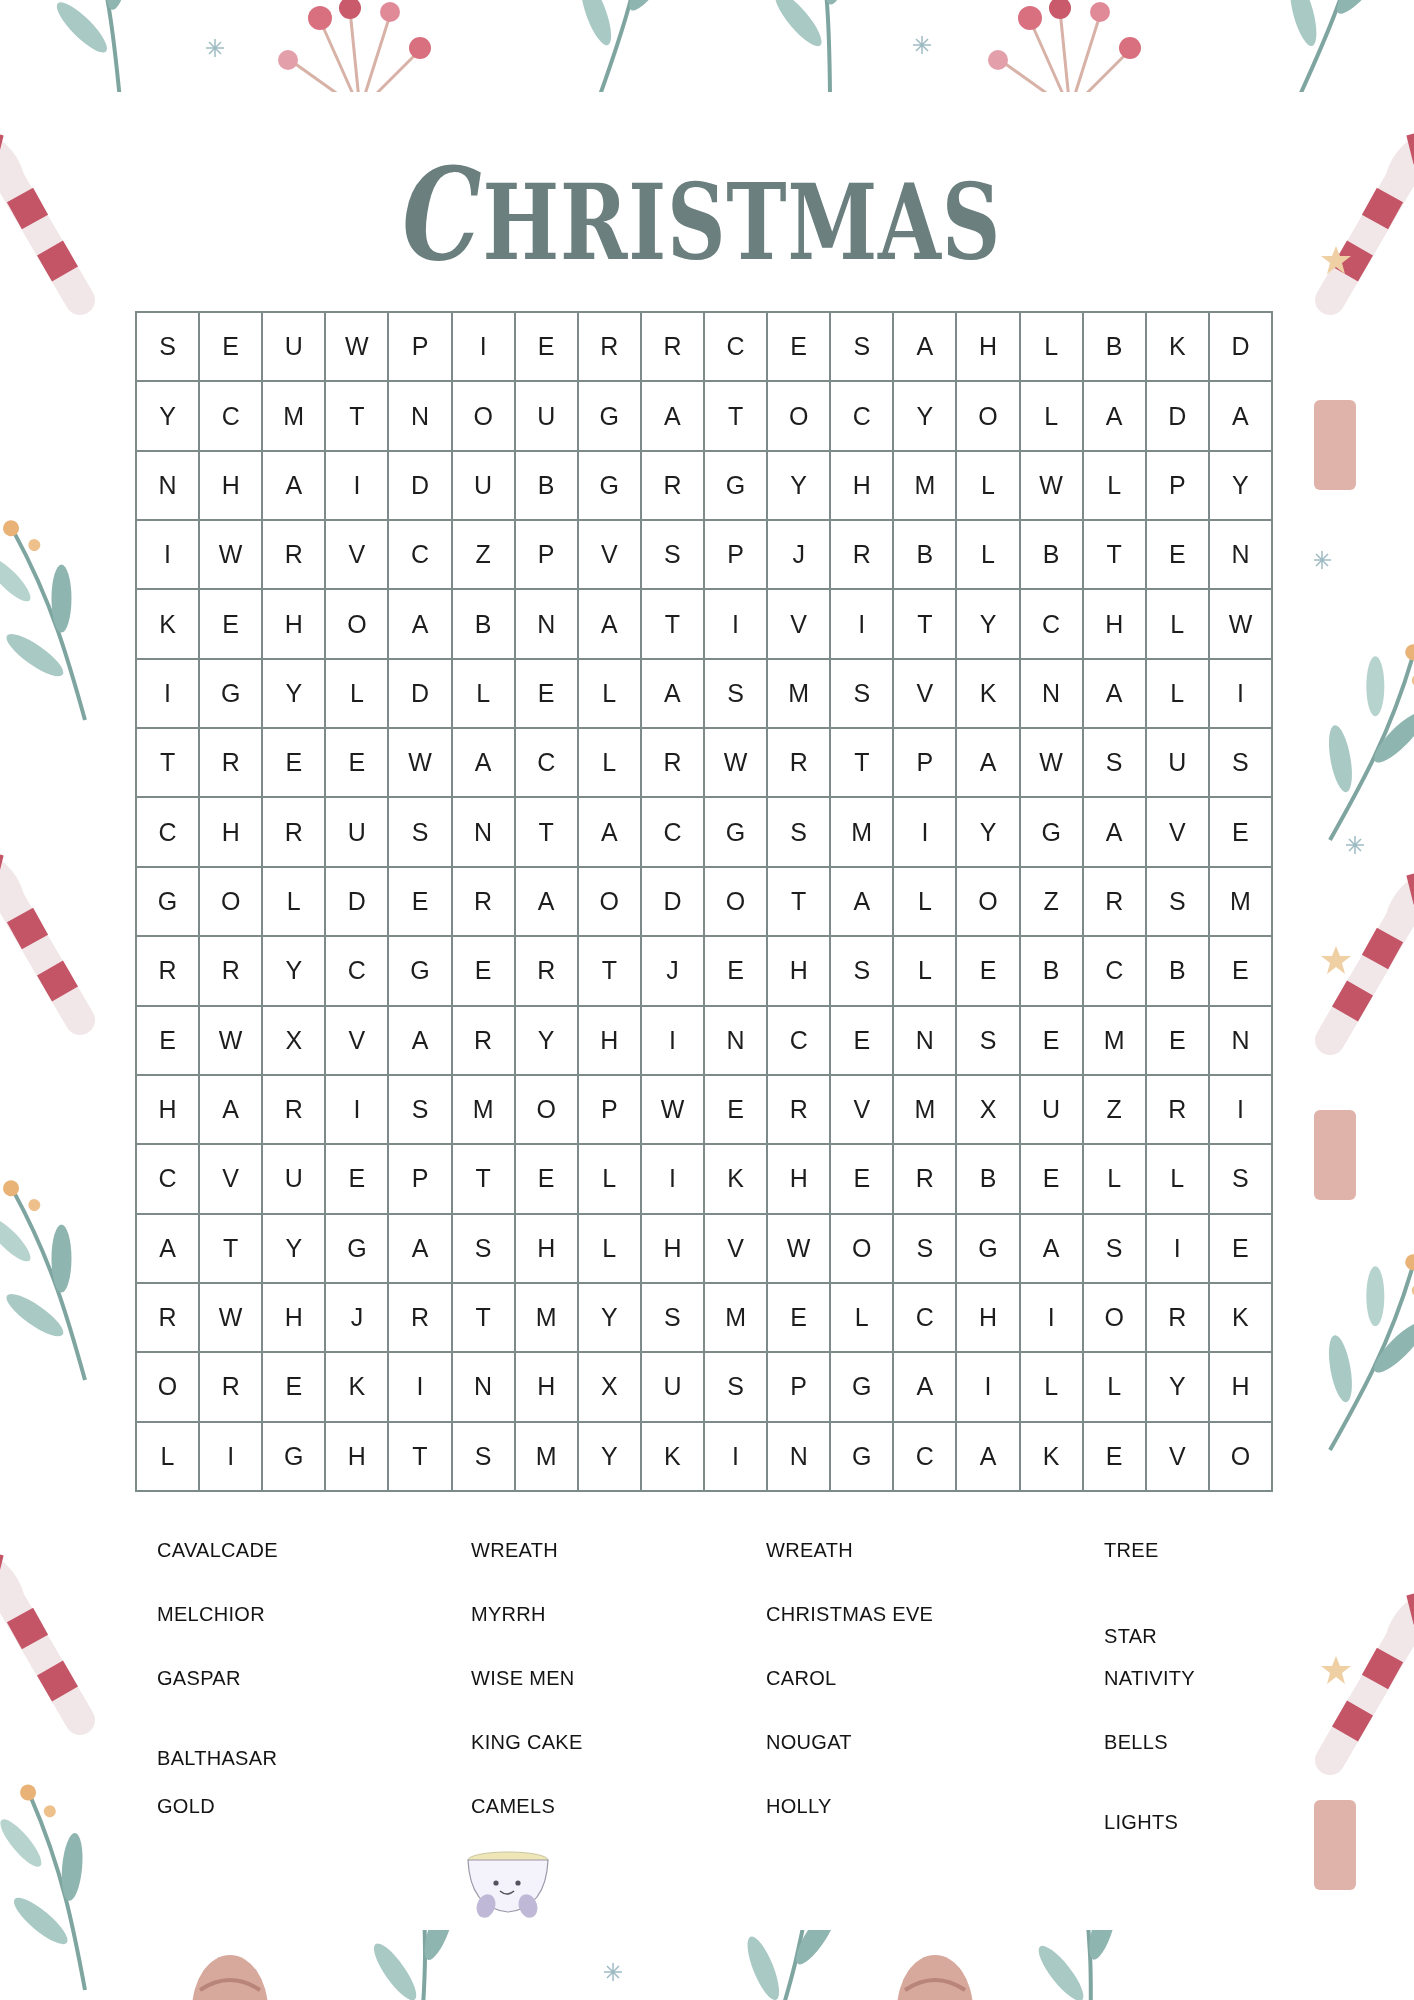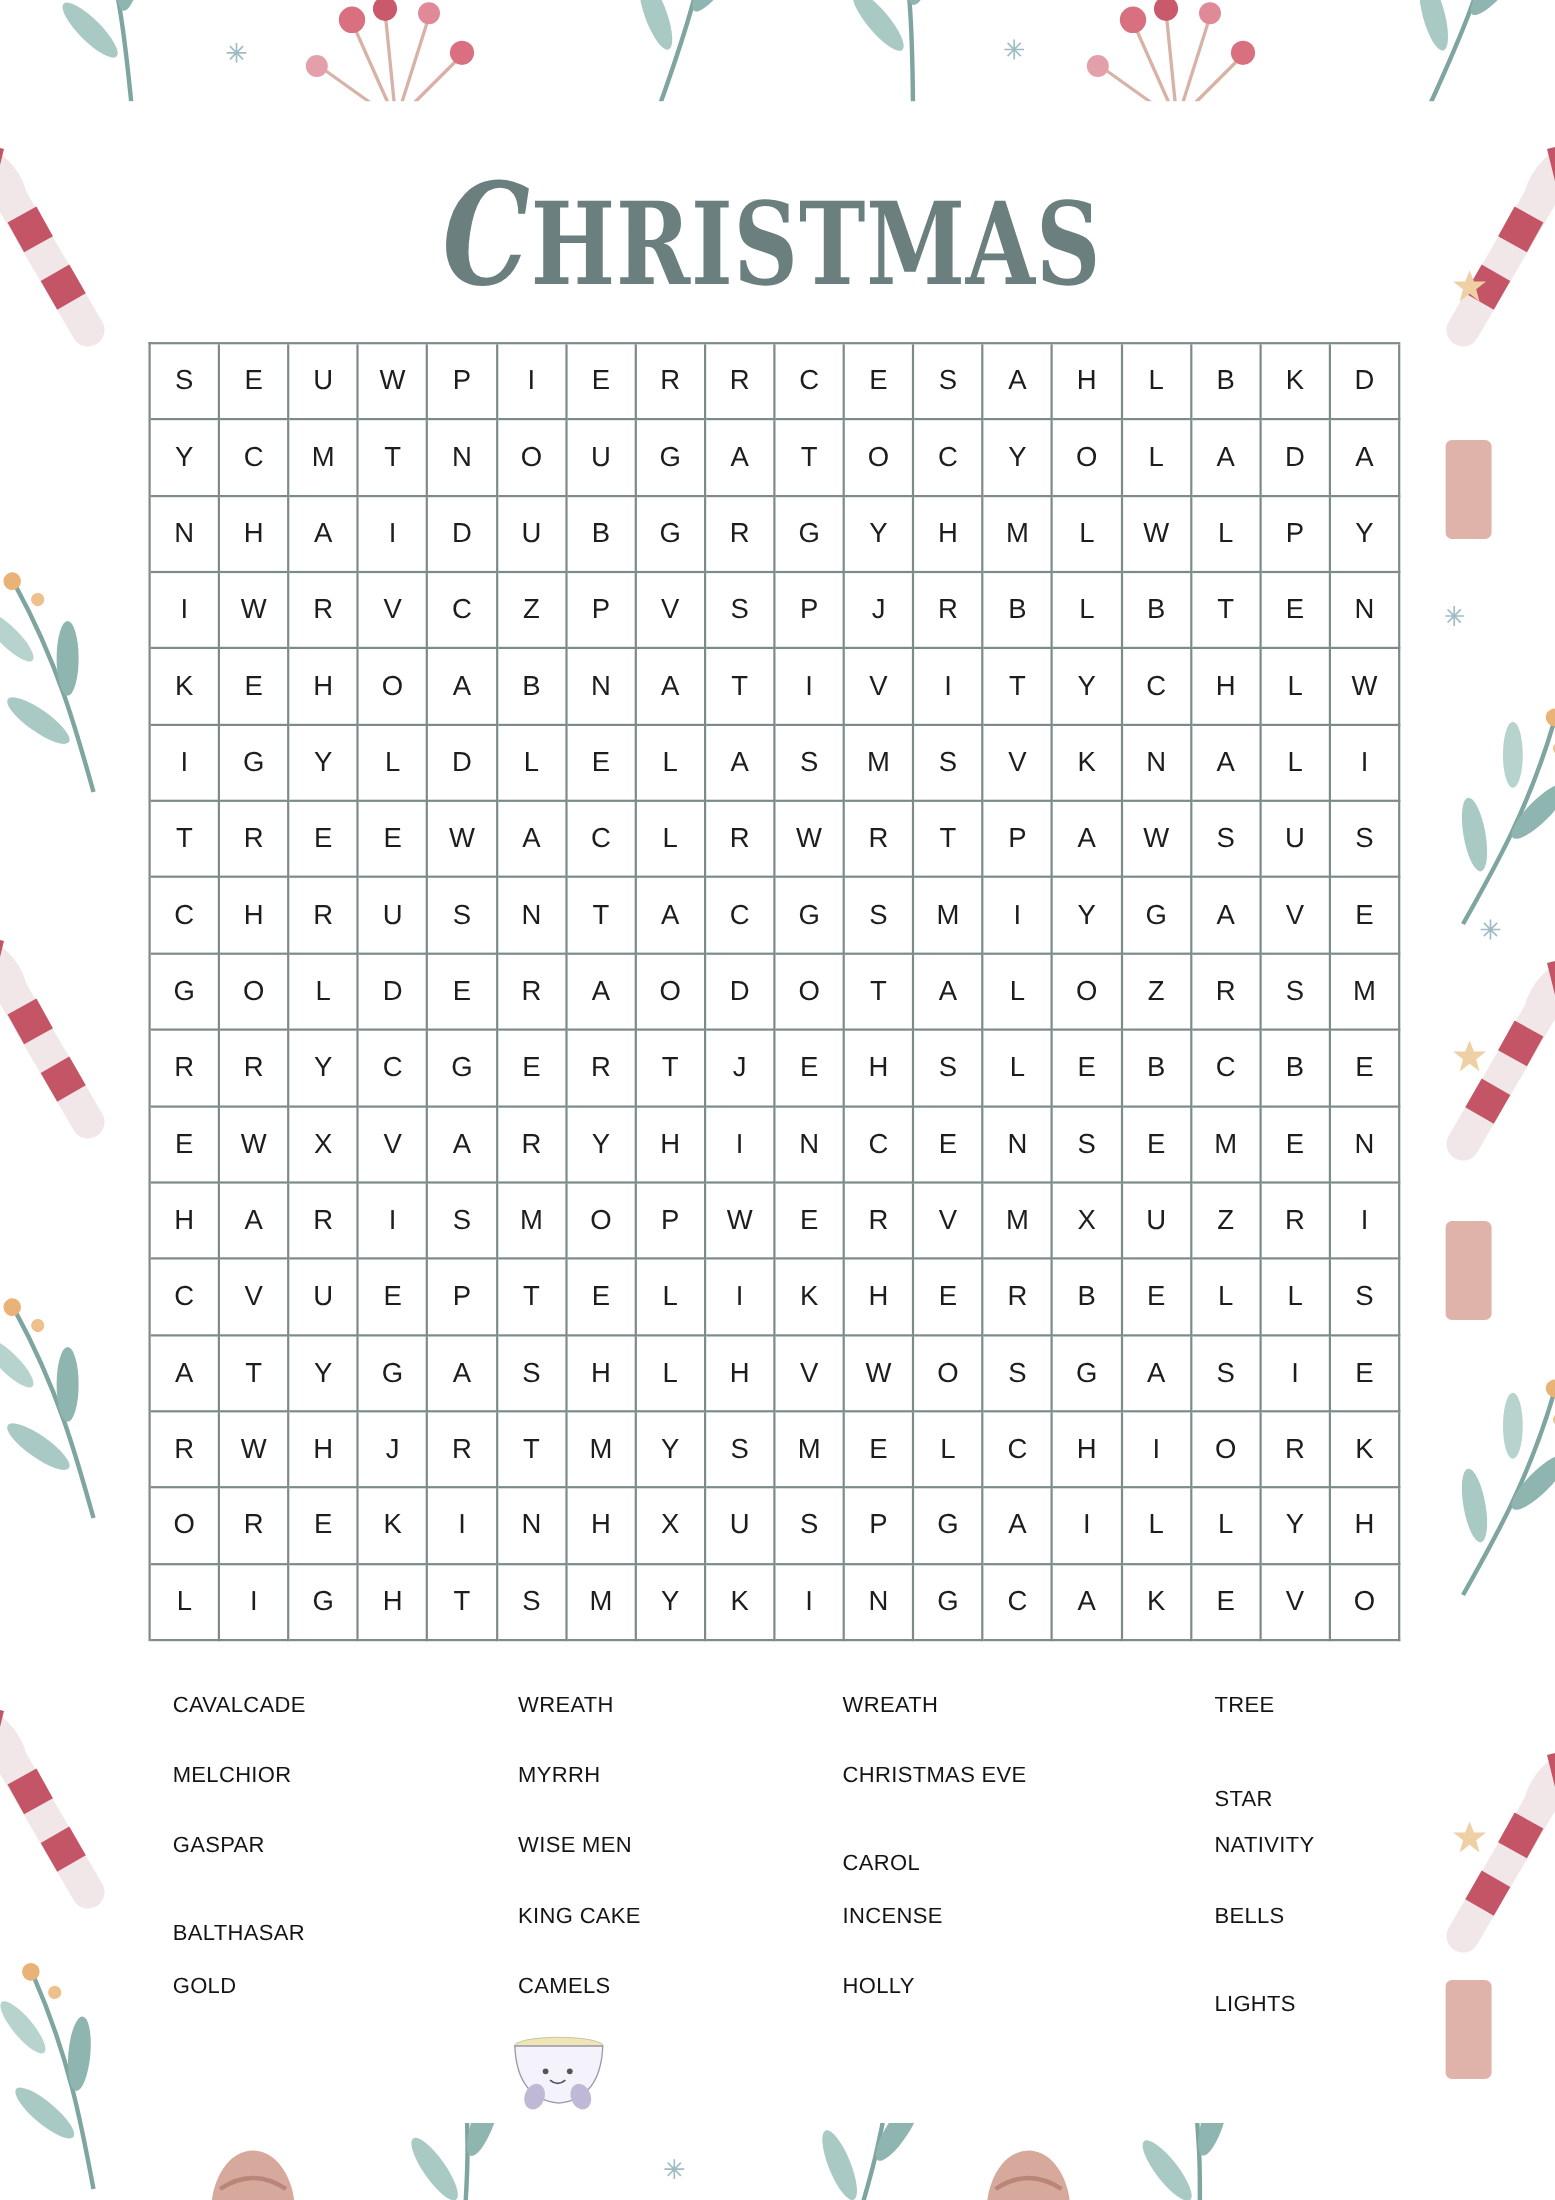--- a/index.html
+++ b/index.html
@@ -451,22 +451,22 @@
     <span class="word" style="left: 157px; top: 128px;">GASPAR</span>
     <span class="word" style="left: 157px; top: 208px;">BALTHASAR</span>
     <span class="word" style="left: 157px; top: 256px;">GOLD</span>
     <span class="word" style="left: 471px; top: 0px;">WREATH</span>
     <span class="word" style="left: 471px; top: 64px;">MYRRH</span>
     <span class="word" style="left: 471px; top: 128px;">WISE MEN</span>
     <span class="word" style="left: 471px; top: 192px;">KING CAKE</span>
     <span class="word" style="left: 471px; top: 256px;">CAMELS</span>
     <span class="word" style="left: 766px; top: 0px;">WREATH</span>
     <span class="word" style="left: 766px; top: 64px;">CHRISTMAS EVE</span>
-    <span class="word" style="left: 766px; top: 144px; text-align: right;">CAROL</span>
-    <span class="word" style="left: 766px; top: 192px;">INCENSE</span>
+    <span class="word" style="left: 766px; top: 128px; text-align: right;">CAROL</span>
+    <span class="word" style="left: 766px; top: 192px;">NOUGAT</span>
     <span class="word" style="left: 766px; top: 256px;">HOLLY</span>
     <span class="word" style="left: 1104px; top: 0px; text-align: right;">TREE</span>
     <span class="word" style="left: 1104px; top: 64px; margin-top: 22px;">STAR</span>
     <span class="word" style="left: 1104px; top: 128px;">NATIVITY</span>
     <span class="word" style="left: 1104px; top: 192px;">BELLS</span>
     <span class="word" style="left: 1104px; top: 272px;">LIGHTS</span>
   </div>
 
 <div class="footer">
   <svg width="100" height="72" viewBox="0 0 100 72">

